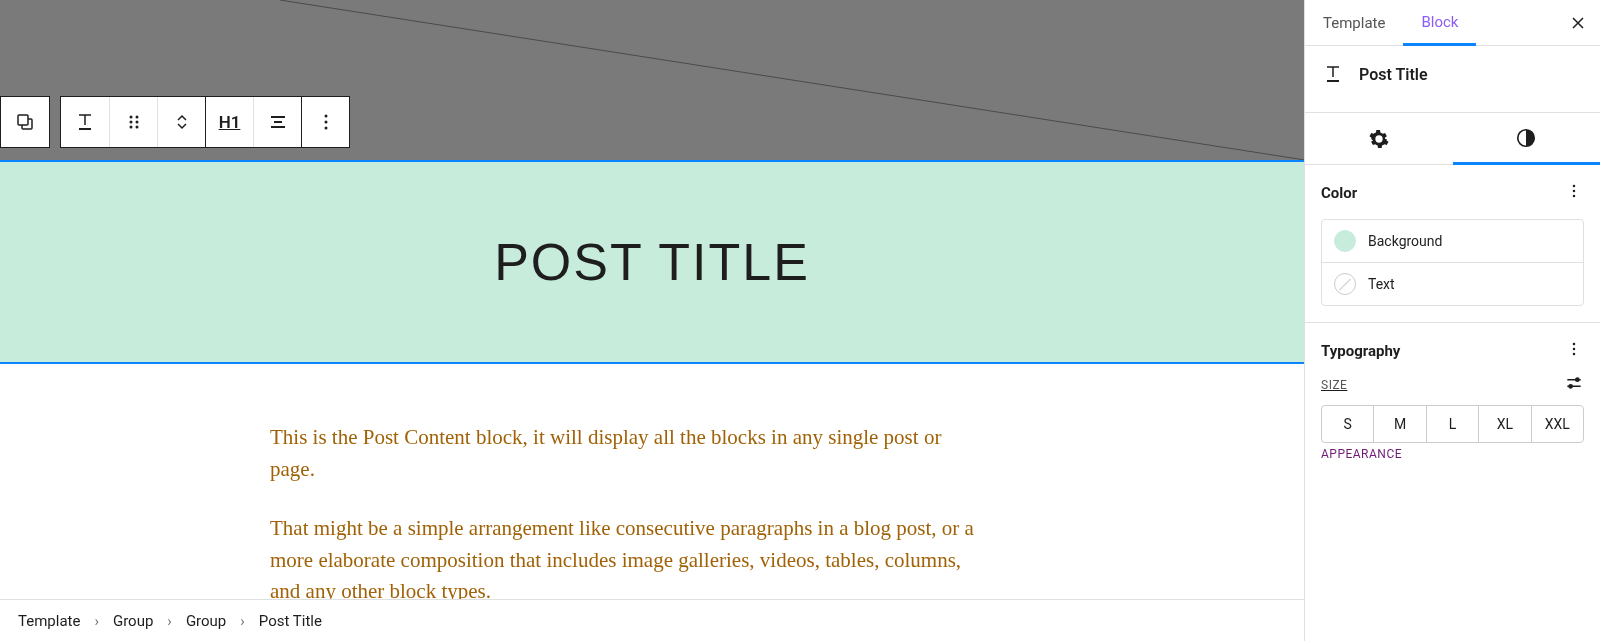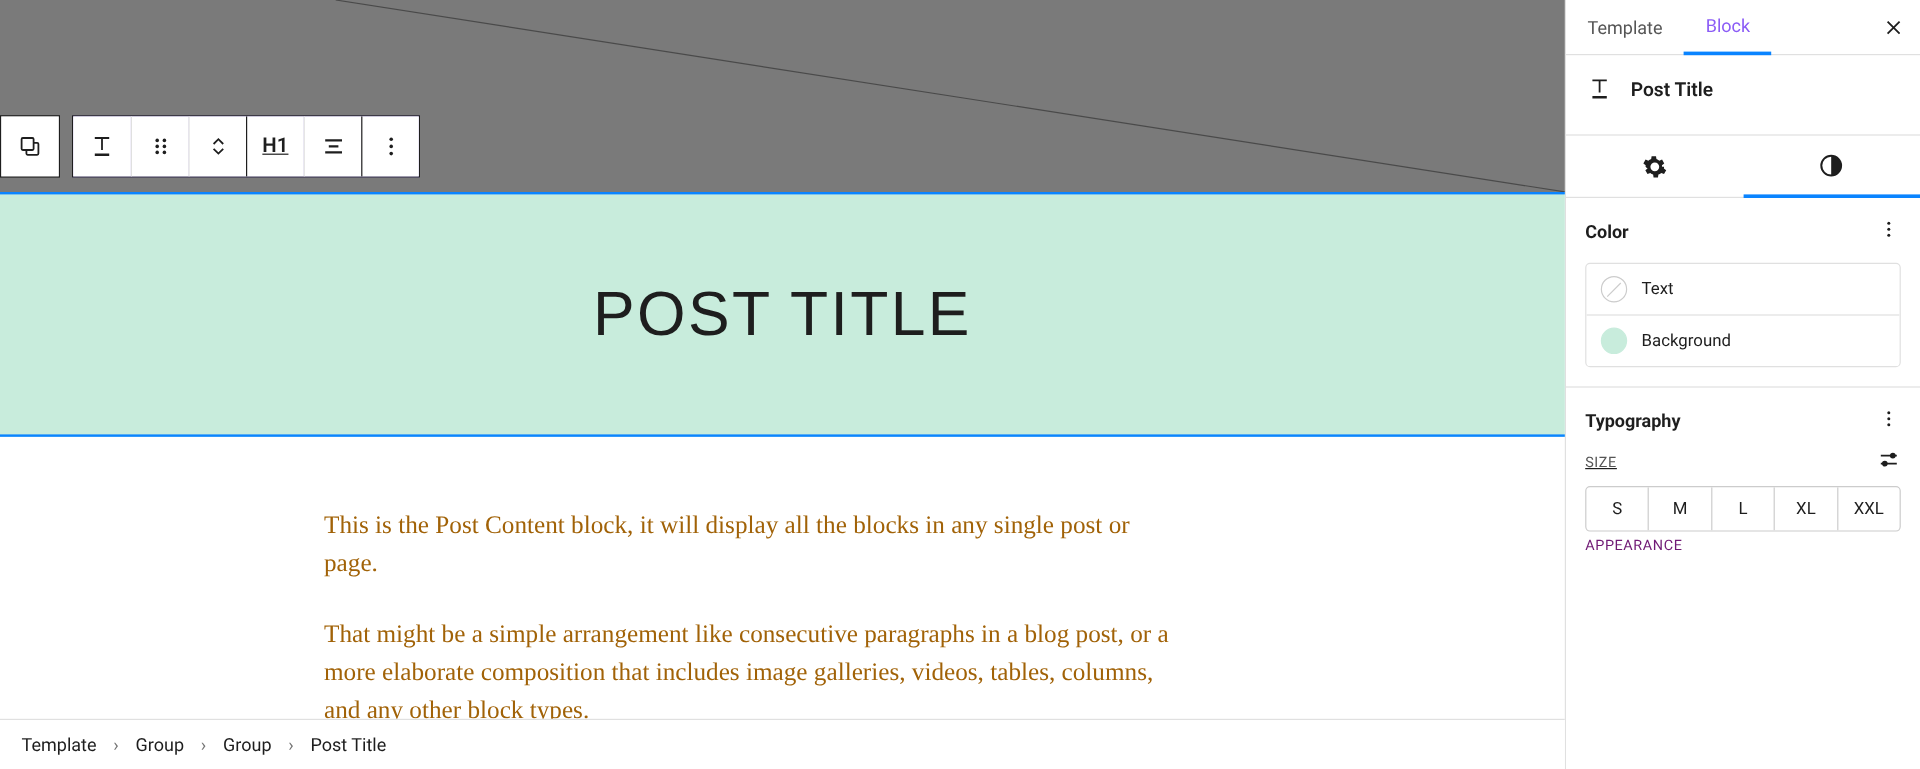--- a/index.html
+++ b/index.html
@@ -2,21 +2,21 @@
 <html><head>
 <meta charset="utf-8">
 <style>
   * { box-sizing: border-box; margin: 0; padding: 0; }
   html, body { width: 1600px; height: 641px; font-family: -apple-system, BlinkMacSystemFont, "Segoe UI", Roboto, sans-serif; overflow: hidden; background: #fff; color: #1e1e1e; }
   .app { display: flex; width: 100%; height: 100%; }
   .canvas-area { flex: 1; position: relative; display: flex; flex-direction: column; border-right: 1px solid #e0e0e0; }
   .header-region { height: 160px; background: #7a7a7a; position: relative; }
   .diag { position: absolute; inset: 0; pointer-events: none; }
   .floating-toolbar { position: absolute; top: 96px; left: 0; display: flex; gap: 10px; z-index: 5; }
-  .tb-group { display: flex; background: #c4b5fd; border: 1px solid #1e1e1e; height: 52px; text-decoration: underline; }
+  .tb-group { display: flex; background: #7f1d1d; border: 1px solid #1e1e1e; height: 52px; text-decoration: underline; }
   .tb-btn { width: 48px; display: flex; align-items: center; justify-content: center; cursor: pointer; background: #fff; }
   .tb-btn + .tb-btn { border-left: 1px solid #e0e0e0; }
   .tb-btn.sep { border-left: 1px solid #1e1e1e; }
   .tb-btn svg { width: 24px; height: 24px; }
   .tb-label { font-size: 17px; font-weight: 600; }
   .post-title-block { background: #c8ecdc; border: 2px solid #0a84ff; border-left: none; border-right: none; height: 204px; display: flex; align-items: center; justify-content: center; }
   .post-title-text { font-size: 52px; letter-spacing: 2px; font-weight: 400; font-family: Arial, sans-serif; }
   .post-content { padding: 58px 0 0 270px; max-width: 1000px; }
   .post-content p { font-family: Georgia, "Times New Roman", serif; font-size: 21px; line-height: 1.5; margin-bottom: 28px; color: #a16207; max-width: 710px; }
   .breadcrumb-bar { position: absolute; bottom: 0; left: 0; right: 0; height: 42px; border-top: 1px solid #e0e0e0; display: flex; align-items: center; padding: 0 18px; gap: 14px; font-size: 15px; background: #fff; }
@@ -175,26 +175,26 @@
         <div class="menu-dots">
           <svg viewBox="0 0 24 24" width="20" height="20" fill="#1e1e1e">
               <circle cx="12" cy="6" r="1.5"></circle>
               <circle cx="12" cy="12" r="1.5"></circle>
               <circle cx="12" cy="18" r="1.5"></circle>
             </svg>
         </div>
       </div>
       <div class="color-list">
         <div class="color-row">
+          <div class="swatch bg"></div>
+          <span>Background</span>
+        </div>
+        <div class="color-row">
           <div class="swatch none"></div>
           <span>Text</span>
-        </div>
-        <div class="color-row">
-          <div class="swatch bg"></div>
-          <span>Background</span>
         </div>
       </div>
     </div>
 
     <div class="panel typo-panel" style="border-bottom:none">
       <div class="panel-head">
         <div class="panel-title">Typography</div>
         <div class="menu-dots">
           <svg viewBox="0 0 24 24" width="20" height="20" fill="#1e1e1e">
               <circle cx="12" cy="6" r="1.5"></circle>

